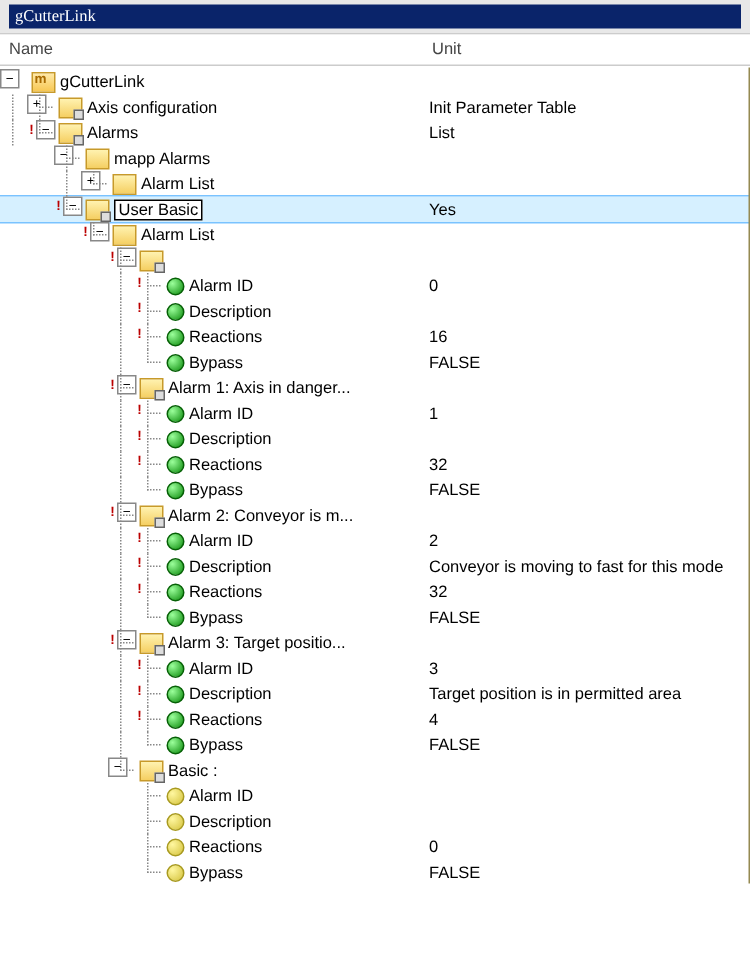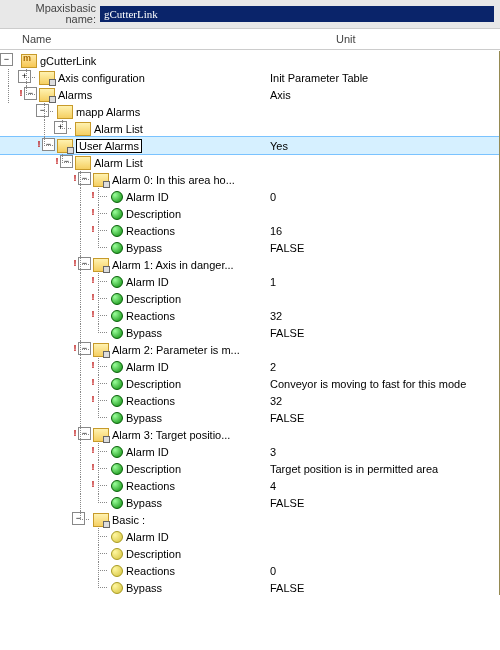--- a/index.html
+++ b/index.html
@@ -1,28 +1,28 @@
 <!DOCTYPE html>
 <html><head>
 <meta charset="utf-8">
 <style>
 html,body{margin:0;padding:0;font-family:Tahoma,sans-serif;font-size:11px;color:#000;background:#fff;width:500px;height:650px;overflow:hidden}
 .top-bar{display:flex;align-items:center;background:#e8e8e8;padding:3px 6px;border-bottom:1px solid #ccc}
 .top-label{color:#444;text-align:right;width:90px;padding-right:4px;line-height:11px}
 .top-input{background:#0a246a;color:#fff;border:none;padding:2px 4px;font-family:Tahoma;font-size:11px;flex:1}
 .head-row{display:flex;border-bottom:1px solid #ccc;background:#fff}
-.head-row div{padding:4px 22px;color:#444}
+.head-row div{padding:4px 6px;color:#444}
 .c-name{width:270px}
 .c-val{width:195px}
 .c-unit{flex:1}
 .tree{padding-top:2px}
 .row{display:flex;align-items:center;height:17px;white-space:nowrap}
 .row .lbl{display:inline-flex;align-items:center}
 .row .gut{display:flex;align-items:center;height:17px}
-.row .val{position:absolute;left:270px}
+.row .val{position:absolute;left:286px}
 .sel{background:#d6f0ff;outline:1px solid #7ac3ff}
 .sel .namebox{border:1px solid #000;padding:0 2px;background:#fff}
 .ln{display:inline-block;width:18px;height:17px;position:relative;flex:0 0 18px}
 .ln.v::before{content:"";position:absolute;left:8px;top:0;bottom:0;border-left:1px dotted #888}
 .ln.l::before{content:"";position:absolute;left:8px;top:0;height:9px;border-left:1px dotted #888}
 .ln.l::after{content:"";position:absolute;left:8px;top:8px;width:9px;border-top:1px dotted #888}
 .ln.vt::before{content:"";position:absolute;left:8px;top:0;bottom:0;border-left:1px dotted #888}
 .ln.vt::after{content:"";position:absolute;left:8px;top:8px;width:9px;border-top:1px dotted #888}
 .pm{display:inline-flex;width:11px;height:11px;border:1px solid #888;align-items:center;justify-content:center;font-size:9px;line-height:9px;margin-right:2px;background:#fff;cursor:pointer}
 .ic{display:inline-block;width:14px;height:12px;margin:0 3px}
@@ -34,21 +34,20 @@
 .ic-green{width:10px;height:10px;border-radius:50%;background:radial-gradient(circle at 30% 30%,#9bff9b,#0a8a0a);border:1px solid #066006}
 .ic-yell{width:10px;height:10px;border-radius:50%;background:radial-gradient(circle at 30% 30%,#fff7a0,#d4c23c);border:1px solid #a89a20}
 .excl{color:#b00;font-weight:bold;font-size:9px;display:inline-block;width:6px;text-align:center}
 .bar{position:absolute;right:-2px;top:1px;bottom:1px;width:3px;background:#958a52}
 .wrap{position:relative}
 </style>
 </head>
 <body>
 
 <div class="top-bar">
-  <div class="top-label">Mpaxisbasic name:</div>
   <input class="top-input" value="gCutterLink" style="">
 </div>
 
 <div class="head-row">
   <div class="c-name">Name</div>
   <div class="c-unit">Unit</div>
 </div>
 
 <div class="tree wrap">
 
@@ -70,21 +69,21 @@
  <span class="val">Init Parameter Table</span>
 </div>
 
 <div class="row">
  <span class="gut">
         <span class="ln v"></span>
         <span class="ln l"><span class="excl">!</span><span class="pm">−</span></span>
       </span>
  <span class="ic ic-cfg"></span>
  <span class="lbl">Alarms</span>
- <span class="val">Axis</span>
+ <span class="val">List</span>
 </div>
 
 <div class="row">
  <span class="gut">
         <span class="ln"></span>
         <span class="ln"></span>
         <span class="ln vt"><span class="pm">−</span></span>
       </span>
  <span class="ic ic-fold"></span>
  <span class="lbl">mapp Alarms</span>
@@ -101,21 +100,21 @@
  <span class="lbl">Alarm List</span>
 </div>
 
 <div class="row sel">
  <span class="gut">
         <span class="ln"></span>
         <span class="ln"></span>
         <span class="ln l"><span class="excl">!</span><span class="pm">−</span></span>
       </span>
  <span class="ic ic-cfg"></span>
- <span class="lbl namebox">User Alarms</span>
+ <span class="lbl namebox">User Basic</span>
  <span class="val">Yes</span>
  <span class="bar"></span>
 </div>
 
 <div class="row">
  <span class="gut">
         <span class="ln"></span>
         <span class="ln"></span>
         <span class="ln"></span>
         <span class="ln l"><span class="excl">!</span><span class="pm">−</span></span>
@@ -126,21 +125,20 @@
 
 <div class="row">
  <span class="gut">
         <span class="ln"></span>
         <span class="ln"></span>
         <span class="ln"></span>
         <span class="ln"></span>
         <span class="ln vt"><span class="excl">!</span><span class="pm">−</span></span>
       </span>
  <span class="ic ic-cfg"></span>
- <span class="lbl">Alarm 0: In this area ho...</span>
 </div>
 <div class="row">
       <span class="gut">
         <span class="ln"></span>
         <span class="ln"></span>
         <span class="ln"></span>
         <span class="ln"></span>
         <span class="ln v"></span>
         <span class="ln vt"><span class="excl">!</span></span>
       </span>
@@ -252,21 +250,21 @@
 
 <div class="row">
       <span class="gut">
         <span class="ln"></span>
         <span class="ln"></span>
         <span class="ln"></span>
         <span class="ln"></span>
         <span class="ln vt"><span class="excl">!</span><span class="pm">−</span></span>
       </span>
       <span class="ic ic-cfg"></span>
-      <span class="lbl">Alarm 2: Parameter is m...</span>
+      <span class="lbl">Alarm 2: Conveyor is m...</span>
     </div>
 <div class="row">
       <span class="gut">
         <span class="ln"></span>
         <span class="ln"></span>
         <span class="ln"></span>
         <span class="ln"></span>
         <span class="ln v"></span>
         <span class="ln vt"><span class="excl">!</span></span>
       </span>

